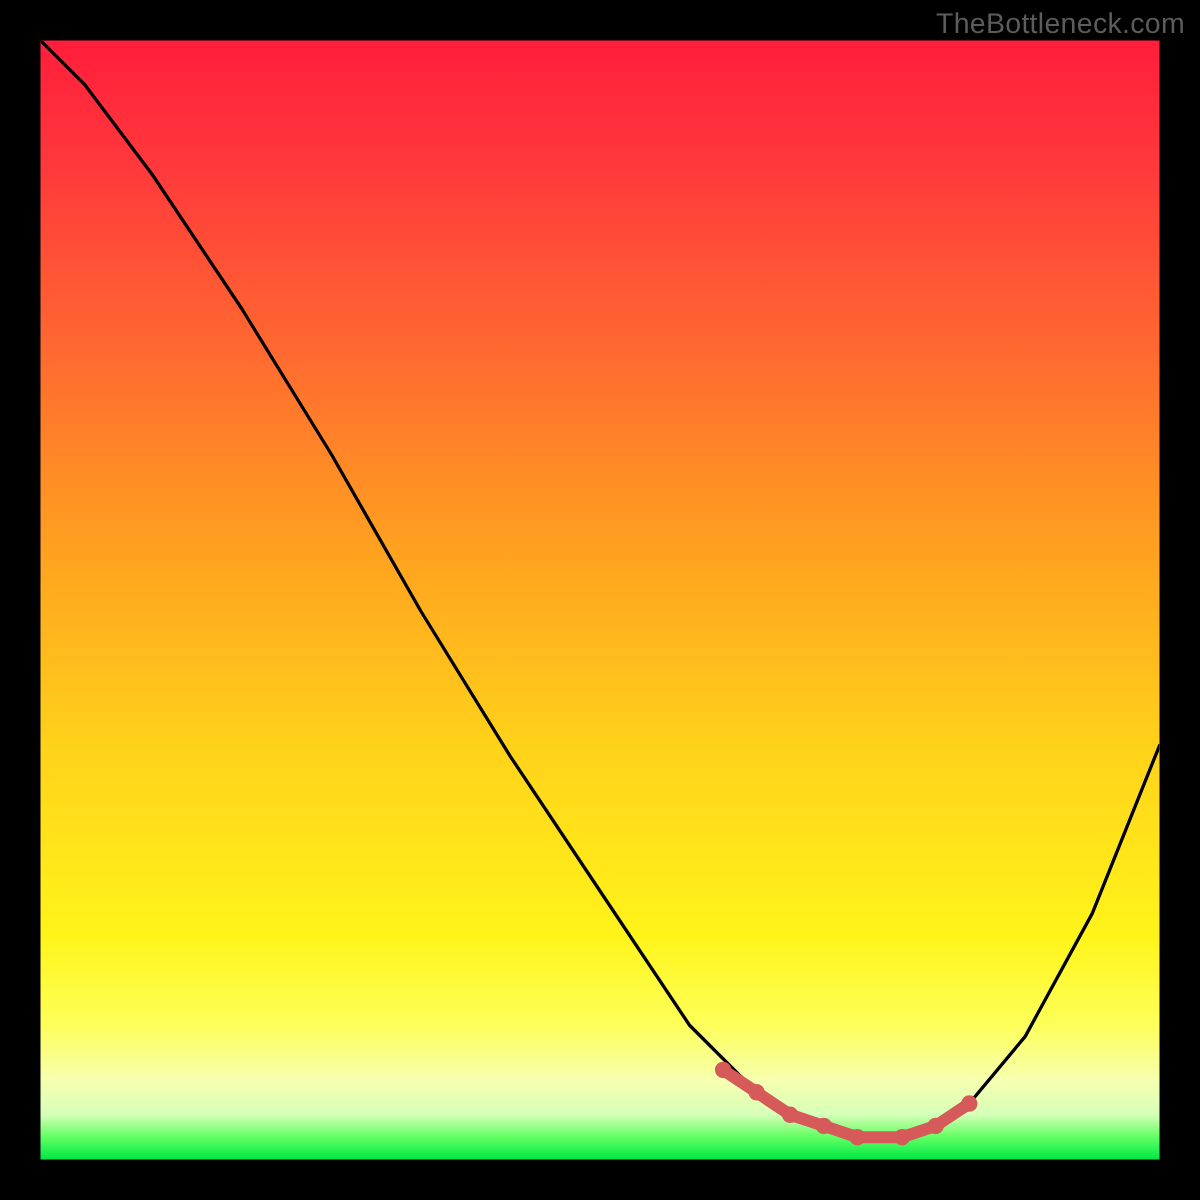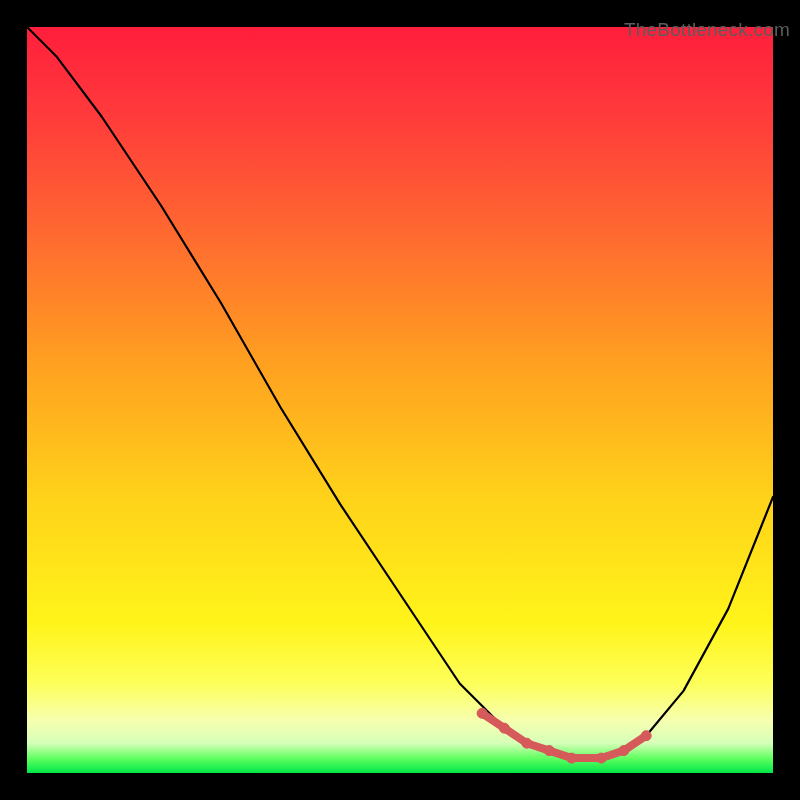--- a/index.html
+++ b/index.html
@@ -28,21 +28,21 @@
       #fdff5a 88%,
       #f6ffb0 93%,
       #d6ffb8 96%,
       #62ff62 98%,
       #00e848 100%
     );
     box-sizing: border-box;
   }
   .watermark {
     position: absolute;
-    top: 19px;
+    top: 6px;
     right: 10px;
     color: #5c5c5c;
     font-size: 19px;
     font-weight: 500;
     letter-spacing: 0.2px;
   }
   svg.chart {
     position: absolute;
     left: 27px;
     top: 27px;

